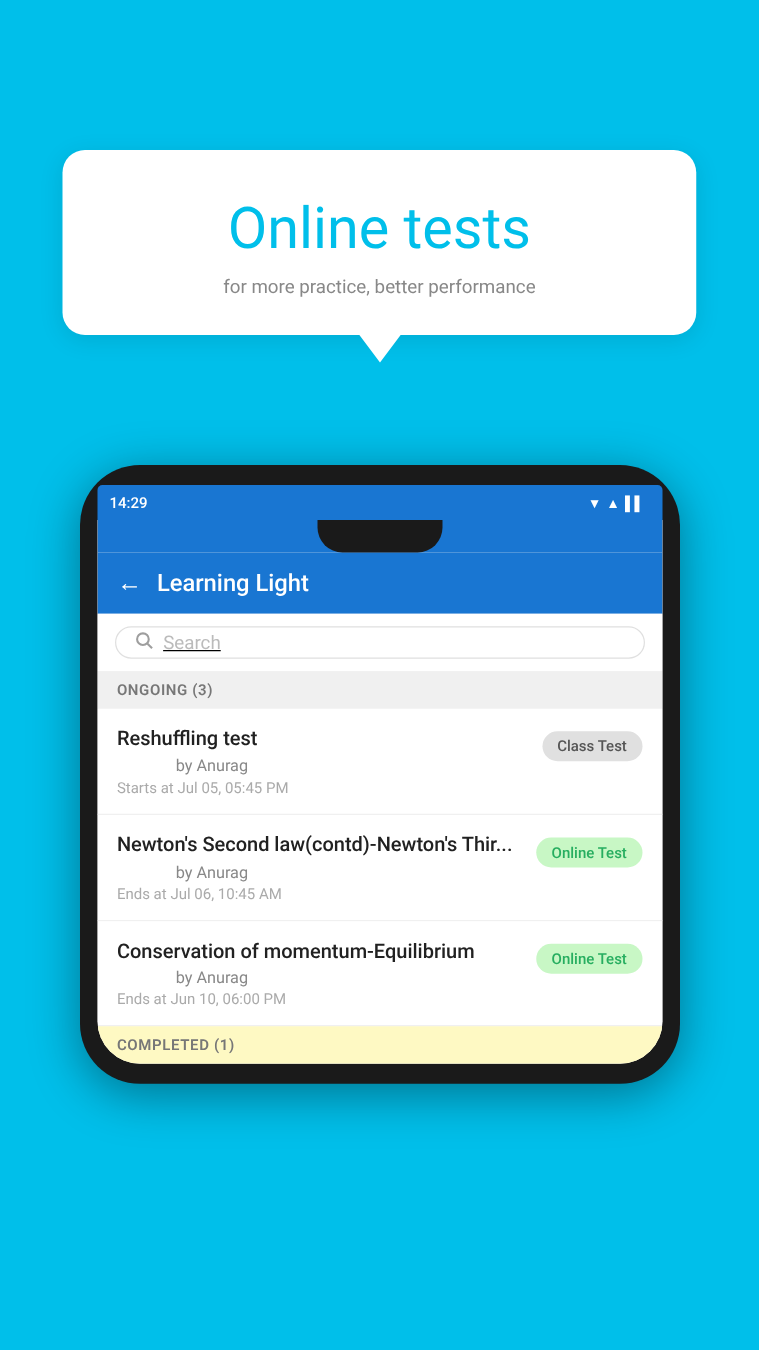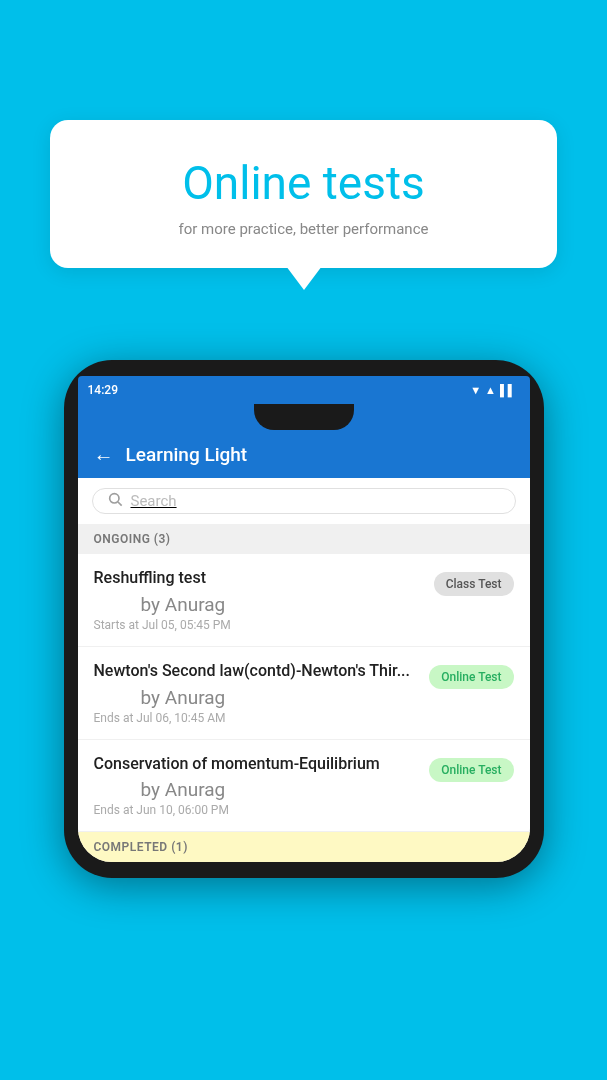--- a/index.html
+++ b/index.html
@@ -55,21 +55,21 @@
 
     .bubble-subtitle {
       color: #888;
       font-size: 15px;
       font-weight: 400;
     }
 
     
     .phone-wrapper {
       position: absolute;
-      top: 360px;
+      top: 372px;
       left: 50%;
       transform: translateX(-50%);
       width: 480px;
     }
 
     .phone-outer {
       background: #1a1a1a;
       border-radius: 48px;
       padding: 16px 14px;
       box-shadow: 0 8px 40px rgba(0,0,0,0.4);
@@ -236,21 +236,21 @@
 
     .test-name {
       font-size: 16px;
       font-weight: 500;
       color: #212121;
       line-height: 1.3;
       margin-bottom: 4px;
     }
 
     .test-by {
-      font-size: 19px;
+      font-size: 13px;
       color: #888;
       margin-bottom: 2px;
       padding-left: 47px;
     }
 
     .test-date {
       font-size: 12px;
       color: #aaa;
     }
 

